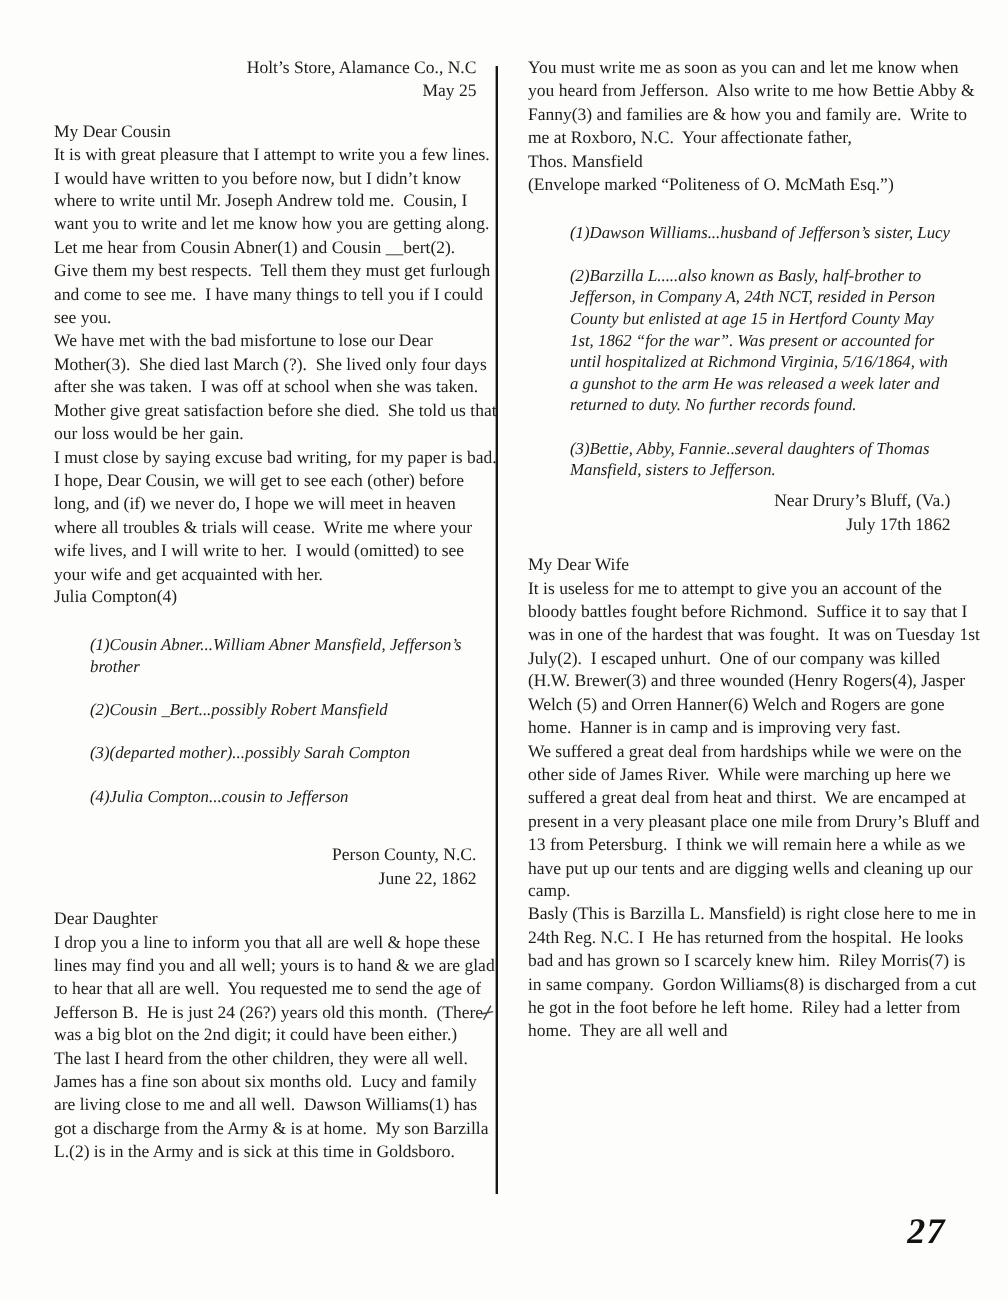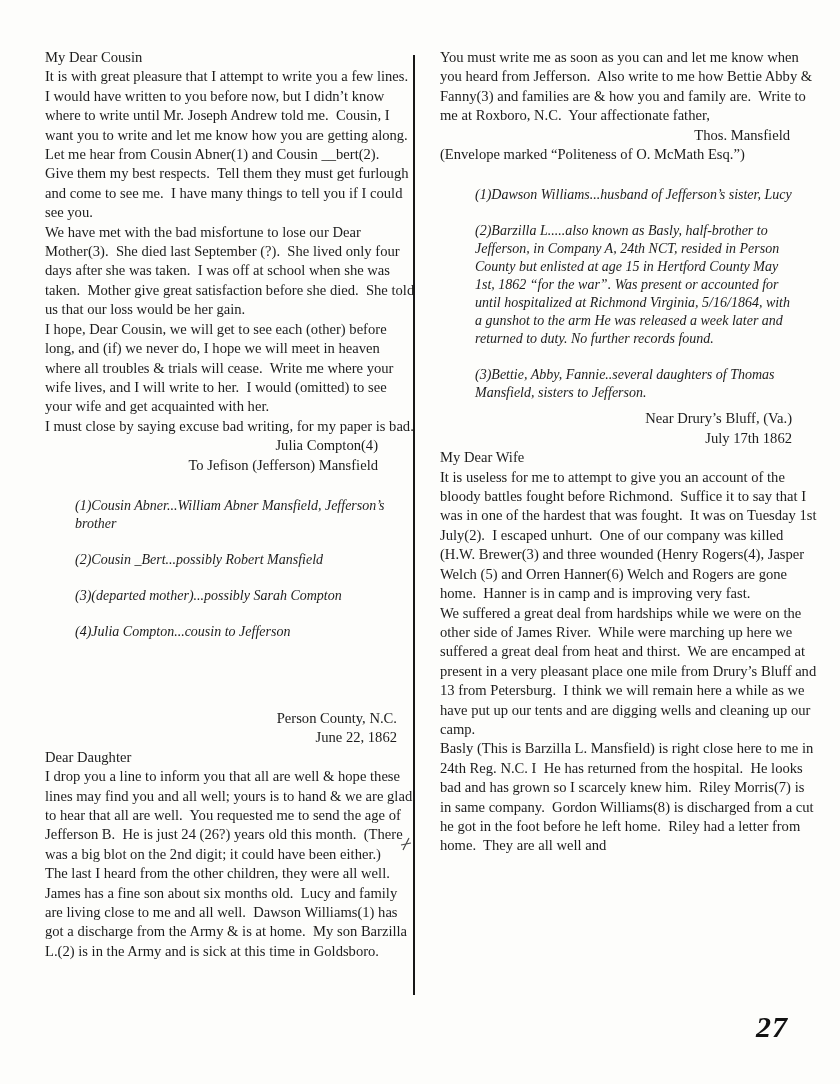--- a/index.html
+++ b/index.html
@@ -18,35 +18,35 @@
   .col-right { left: 440px; width: 378px; }
   .body-text, .salutation, .heading div, .signature div, .envelope-note {
     font-size: 14.6px;
     line-height: 19.4px;
     white-space: pre-wrap;
   }
   p { margin: 0; }
   .heading { text-align: right; }
   .heading-left  { padding-right: 18px; }
   .heading-right { padding-right: 26px; }
-  .salutation { }
-  .signature { text-align: right; }
+  .salutation { margin-top: 14px; }
+  .signature { }
   .signature-left  { padding-right: 37px; }
   .signature-right { padding-right: 28px; }
   .envelope-note { }
   .footnotes {
     margin-top: 22px;
     font-style: italic;
     font-size: 14px;
     line-height: 18px;
   }
   .footnotes p { margin: 18px 0 7px 0; white-space: pre-wrap; }
   .fn-left  { padding-left: 30px; padding-right: 4px; }
   .fn-right { padding-left: 35px; padding-right: 26px; }
-  .second-letter-heading { margin-top: 68px; }
+  .second-letter-heading { margin-top: 30px; }
   .third-letter-heading  { }
   .column-divider {
     position: absolute;
     left: 413px;
     top: 55px;
     width: 2px;
     height: 940px;
     background: #171717;
   }
   .page-number {
@@ -66,28 +66,31 @@
   }
 </style>
 </head>
 <body>
 
 <div class="page">
 
   <div class="col col-left">
 
     <section>
+      <div class="heading heading-left">
+        <div>Holt’s Store, Alamance Co., N.C</div>
+        <div>May 25</div>
+      </div>
       <div class="salutation">My Dear Cousin</div>
       <p class="body-text">It is with great pleasure that I attempt to write you a few lines.  I would have written to you before now, but I didn’t know where to write until Mr. Joseph Andrew told me.  Cousin, I want you to write and let me know how you are getting along.  Let me hear from Cousin Abner(1) and Cousin __bert(2).  Give them my best respects.  Tell them they must get furlough and come to see me.  I have many things to tell you if I could see you.</p>
-      <p class="body-text">We have met with the bad misfortune to lose our Dear Mother(3).  She died last September (?).  She lived only four days after she was taken.  I was off at school when she was taken.  Mother give great satisfaction before she died.  She told us that our loss would be her gain.</p>
+      <p class="body-text">We have met with the bad misfortune to lose our Dear Mother(3).  She died last March (?).  She lived only four days after she was taken.  I was off at school when she was taken.  Mother give great satisfaction before she died.  She told us that our loss would be her gain.</p>
+      <p class="body-text">I must close by saying excuse bad writing, for my paper is bad.</p>
       <p class="body-text">I hope, Dear Cousin, we will get to see each (other) before long, and (if) we never do, I hope we will meet in heaven where all troubles &amp; trials will cease.  Write me where your wife lives, and I will write to her.  I would (omitted) to see your wife and get acquainted with her.</p>
-      <p class="body-text">I must close by saying excuse bad writing, for my paper is bad.</p>
       <div class="signature signature-left">
         <div>Julia Compton(4)</div>
-        <div>To Jefison (Jefferson) Mansfield</div>
       </div>
       <div class="footnotes fn-left">
         <p>(1)Cousin Abner...William Abner Mansfield, Jefferson’s brother</p>
         <p>(2)Cousin _Bert...possibly Robert Mansfield</p>
         <p>(3)(departed mother)...possibly Sarah Compton</p>
         <p>(4)Julia Compton...cousin to Jefferson</p>
       </div>
     </section>
 
     <section>

